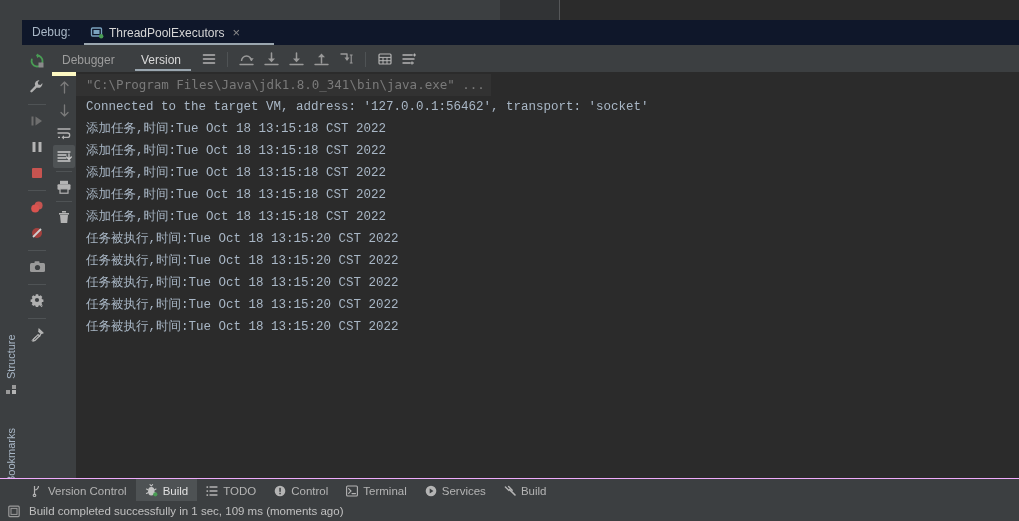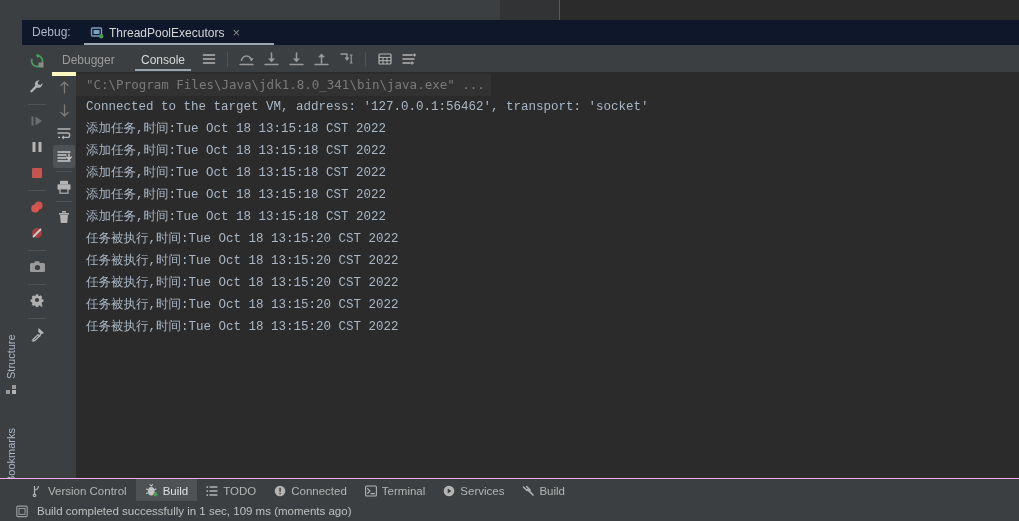--- a/index.html
+++ b/index.html
@@ -180,21 +180,21 @@
     white-space: nowrap;
   }
   .bw-item.active { background: #4e5254; color: #e0e0e0; }
   .bw-item .bwicon { display:flex; align-items:center; }
 
   
   .statusbar {
     position: absolute; left: 0; top: 501px; width: 1019px; height: 20px;
     background: #3c3f41;
     display: flex; align-items: center;
-    padding-left: 16px;
+    padding-left: 8px;
     box-sizing: border-box;
   }
   .status-text { font-size: 11.5px; color: #c0c0c0; margin-left: 8px; }
 
   
   .watermark {
     position: absolute; right: 14px; top: 483px;
     font-size: 14px; color: #d2d2d2;
     font-family: "DejaVu Sans", sans-serif;
     letter-spacing: .4px;
@@ -363,21 +363,21 @@
         <path d="M4 6 H12 L11.2 14 H4.8 z" fill="#b4b4b4"></path>
       </svg>
     </div>
   </div>
 
   <div class="subtabbar">
     <div class="subtab inactive" style="left:4px">
       <span>Debugger</span>
     </div>
     <div class="subtab active" style="left:83px">
-      <span>Console</span>
+      <span>Version</span>
     </div>
     <div class="subtab-underline" style="left:83px; width:56px;"></div>
 
     <div class="tb-icons">
       <div class="tool">
         <svg width="16" height="16" viewBox="0 0 16 16">
           <path d="M2.5 4 H13.5 M2.5 8 H13.5 M2.5 12 H13.5" stroke="#b4b4b4" stroke-width="1.6" stroke-linecap="round"></path>
         </svg>
       </div>
       <div class="vsep"></div>
@@ -484,21 +484,21 @@
       <span>TODO</span>
     </div>
     <div class="bw-item">
       <span class="bwicon">
         <svg width="12" height="12" viewBox="0 0 12 12">
           <circle cx="6" cy="6" r="5.3" fill="#b4b4b4"></circle>
           <rect x="5.3" y="2.8" width="1.5" height="4" fill="#3c3f41"></rect>
           <rect x="5.3" y="7.8" width="1.5" height="1.5" fill="#3c3f41"></rect>
         </svg>
       </span>
-      <span>Connected</span>
+      <span>Control</span>
     </div>
     <div class="bw-item">
       <span class="bwicon">
         <svg width="12" height="12" viewBox="0 0 12 12">
           <rect x="0.6" y="1" width="10.8" height="10" rx="1" fill="none" stroke="#b4b4b4" stroke-width="1.1"></rect>
           <path d="M2.6 3.6 L5 6 L2.6 8.4" fill="none" stroke="#b4b4b4" stroke-width="1.1" stroke-linecap="round"></path>
           <path d="M6 8.6 H9.5" stroke="#b4b4b4" stroke-width="1.1" stroke-linecap="round"></path>
         </svg>
       </span>
       <span>Terminal</span>

